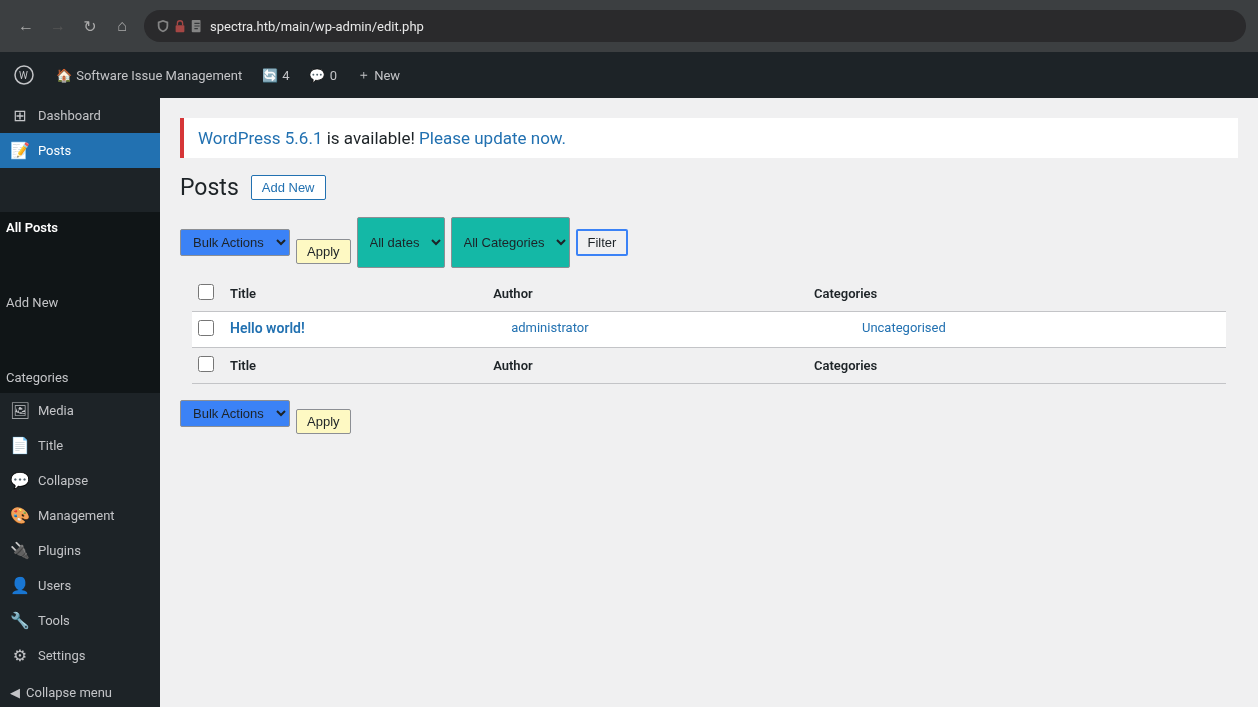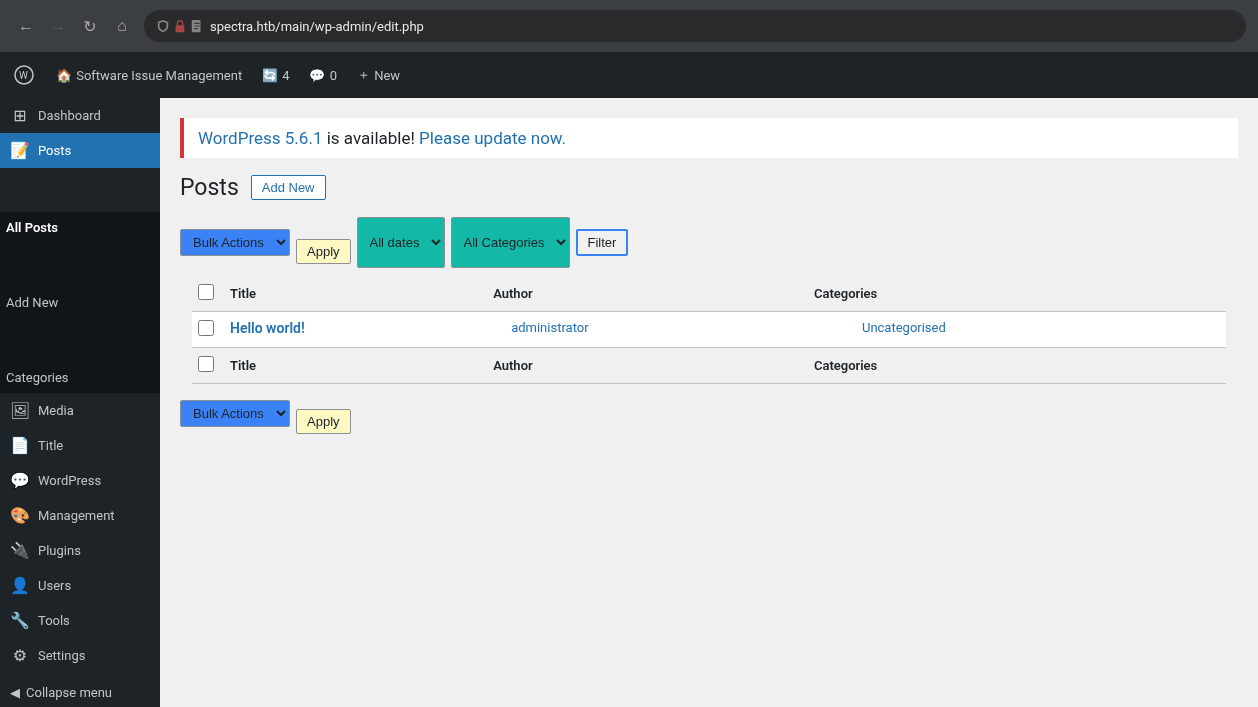--- a/index.html
+++ b/index.html
@@ -343,21 +343,21 @@
     <div class="sidebar-menu-item">
       <span class="menu-icon">🖼</span>
       <span>Media</span>
     </div>
     <div class="sidebar-menu-item">
       <span class="menu-icon">📄</span>
       <span>Title</span>
     </div>
     <div class="sidebar-menu-item">
       <span class="menu-icon">💬</span>
-      <span>WordPress</span>
+      <span>Collapse</span>
     </div>
     <div class="sidebar-menu-item">
       <span class="menu-icon">🎨</span>
       <span>Management</span>
     </div>
     <div class="sidebar-menu-item">
       <span class="menu-icon">🔌</span>
       <span>Plugins</span>
     </div>
     <div class="sidebar-menu-item">

